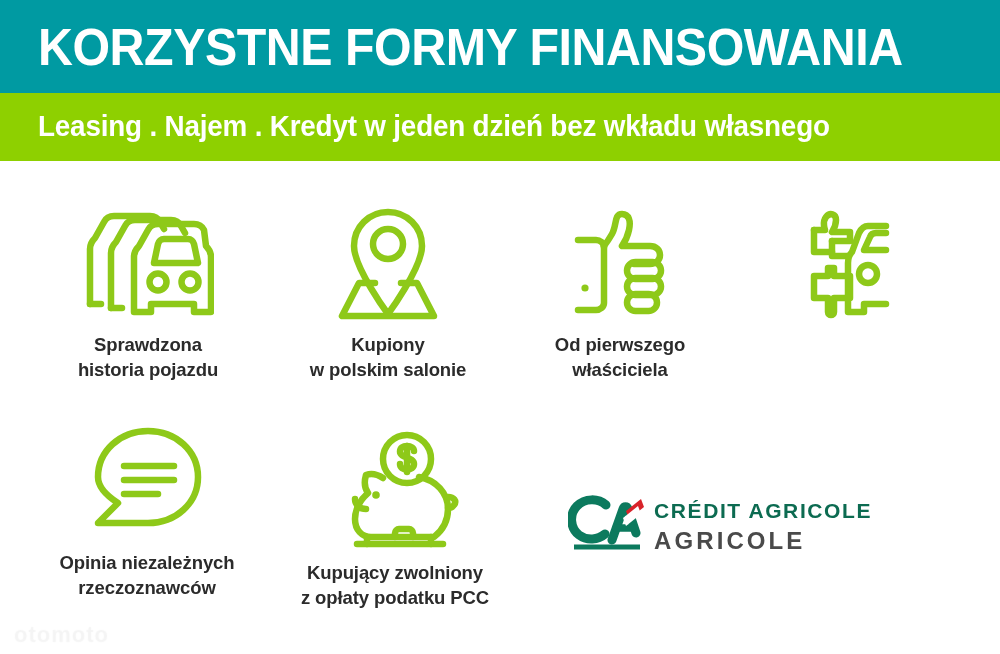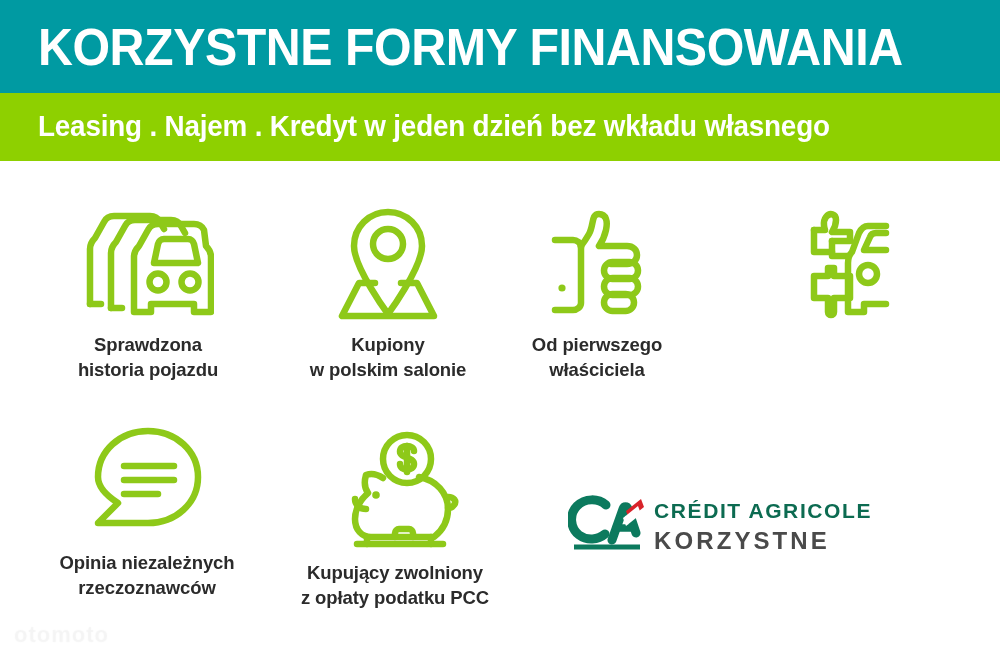--- a/index.html
+++ b/index.html
@@ -80,21 +80,21 @@
     font-weight: bold;
     font-size: 18.5px;
     line-height: 25px;
     letter-spacing: -0.1px;
     white-space: pre-line;
   }
 
   
   .f1 { left: 28px;  top: 40px;  width: 240px; }
   .f2 { left: 268px; top: 40px;  width: 240px; }
-  .f3 { left: 488px; top: 40px;  width: 218px; }
+  .f3 { left: 511px; top: 40px;  width: 218px; }
   .f4 { left: 730px; top: 40px;  width: 248px; }
   
   .f5 { left: 22px;  top: 258px; width: 250px; }
   .f6 { left: 275px; top: 268px; width: 240px; }
 
   
   .logo {
     position: absolute;
     left: 568px;
     top: 493px;
@@ -275,17 +275,17 @@
       <path d="M48 33 L64 33" stroke="#0c7a5e" stroke-width="7.5" stroke-linecap="round"></path>
 
       <path d="M58 16 L73 4 L76 12 L61 24 Z" fill="#d8232a"></path>
       <path d="M55 23 L70 11 L73 19 L58 31 Z" fill="#ffffff"></path>
 
       <path d="M6 52 L72 52" stroke="#0c7a5e" stroke-width="5"></path>
     </svg>
   </div>
   <div class="logo-words">
     <div class="logo-line1">CRÉDIT AGRICOLE</div>
-    <div class="logo-line2">KORZYSTNE</div>
+    <div class="logo-line2">AGRICOLE</div>
   </div>
 </div>
 
 <div class="watermark">otomoto</div>
 
 </body></html>

